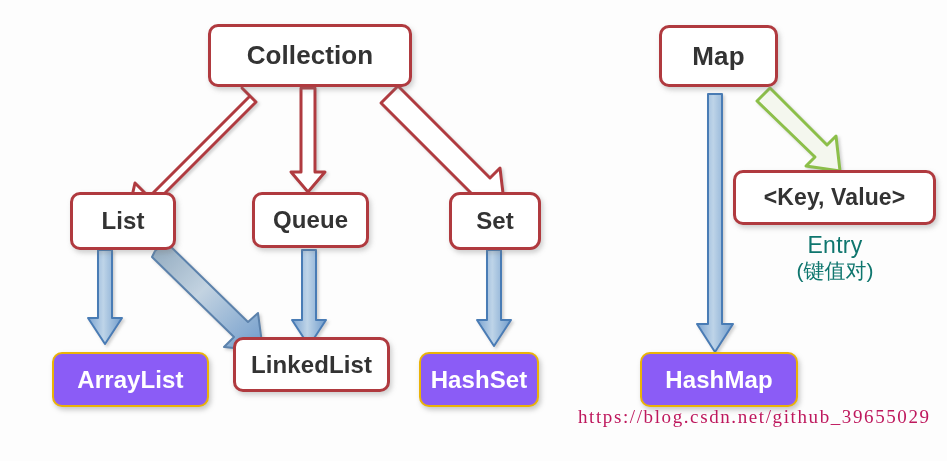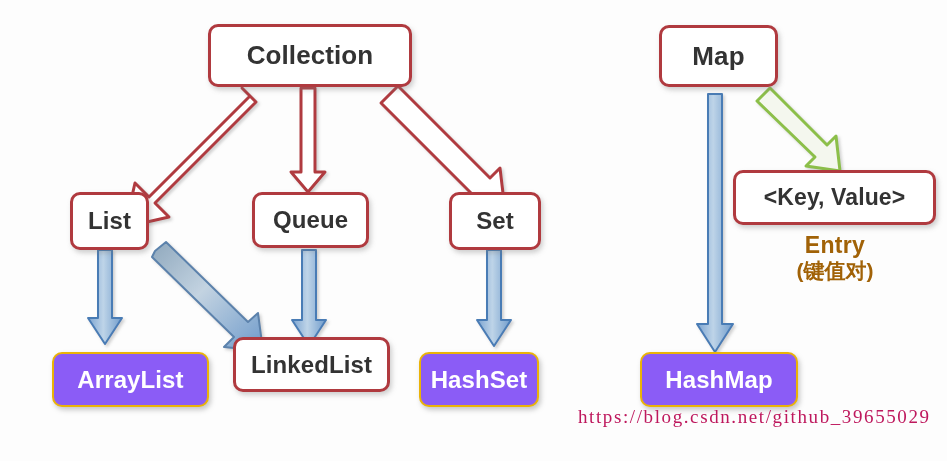--- a/index.html
+++ b/index.html
@@ -42,22 +42,22 @@
   }
   .node.filled {
     background: #8b5cf6;
     border: 2px solid #eab308;
     color: #ffffff;
     box-shadow: 2px 3px 5px rgba(120,120,120,0.40);
   }
   .caption {
     position: absolute;
     text-align: center;
-    font-weight: bold;
-    color: #a16207;
+    font-weight: normal;
+    color: #0f766e;
     line-height: 1.18;
     z-index: 5;
   }
   .caption .line1 { display: block; font-size: 23px; letter-spacing: 0.3px; }
   .caption .line2 { display: block; font-size: 21px; }
   #watermark {
     position: absolute;
     left: 578px;
     top: 406px;
     font-family: "Liberation Serif", serif;
@@ -125,29 +125,29 @@
 
     <g filter="url(#softShadow)">
       <polygon points="761,97 770,88 827,145 836,136 840,171 806,166 815,157 757,101" fill="#f4f7ee" stroke="#8cbf4a" stroke-width="3" stroke-linejoin="round"></polygon>
     </g>
   </svg>
 
   <div class="node outline" style="left:208px; top:24px; width:204px; height:63px; font-size:26px;">
     <span>Collection</span>
   </div>
 
-  <div class="node outline" style="left:70px; top:192px; width:79px; height:58px; font-size:24px;text-align:center;">
+  <div class="node outline" style="left:70px; top:192px; width:106px; height:58px; font-size:24px;text-align:center;">
     <span>List</span>
   </div>
 
   <div class="node outline" style="left:252px; top:192px; width:117px; height:56px; font-size:24px;">
     <span>Queue</span>
   </div>
 
-  <div class="node outline" style="left:449px; top:192px; width:92px; height:58px; font-size:24px;">
+  <div class="node outline" style="left:449px; top:192px; width:92px; height:58px; font-size:24px;border-radius:11px;">
     <span>Set</span>
   </div>
 
   <div class="node filled" style="left:52px; top:352px; width:157px; height:55px; font-size:24px;">
     <span>ArrayList</span>
   </div>
 
   <div class="node outline" style="left:233px; top:337px; width:157px; height:55px; font-size:24px;">
     <span>LinkedList</span>
   </div>

